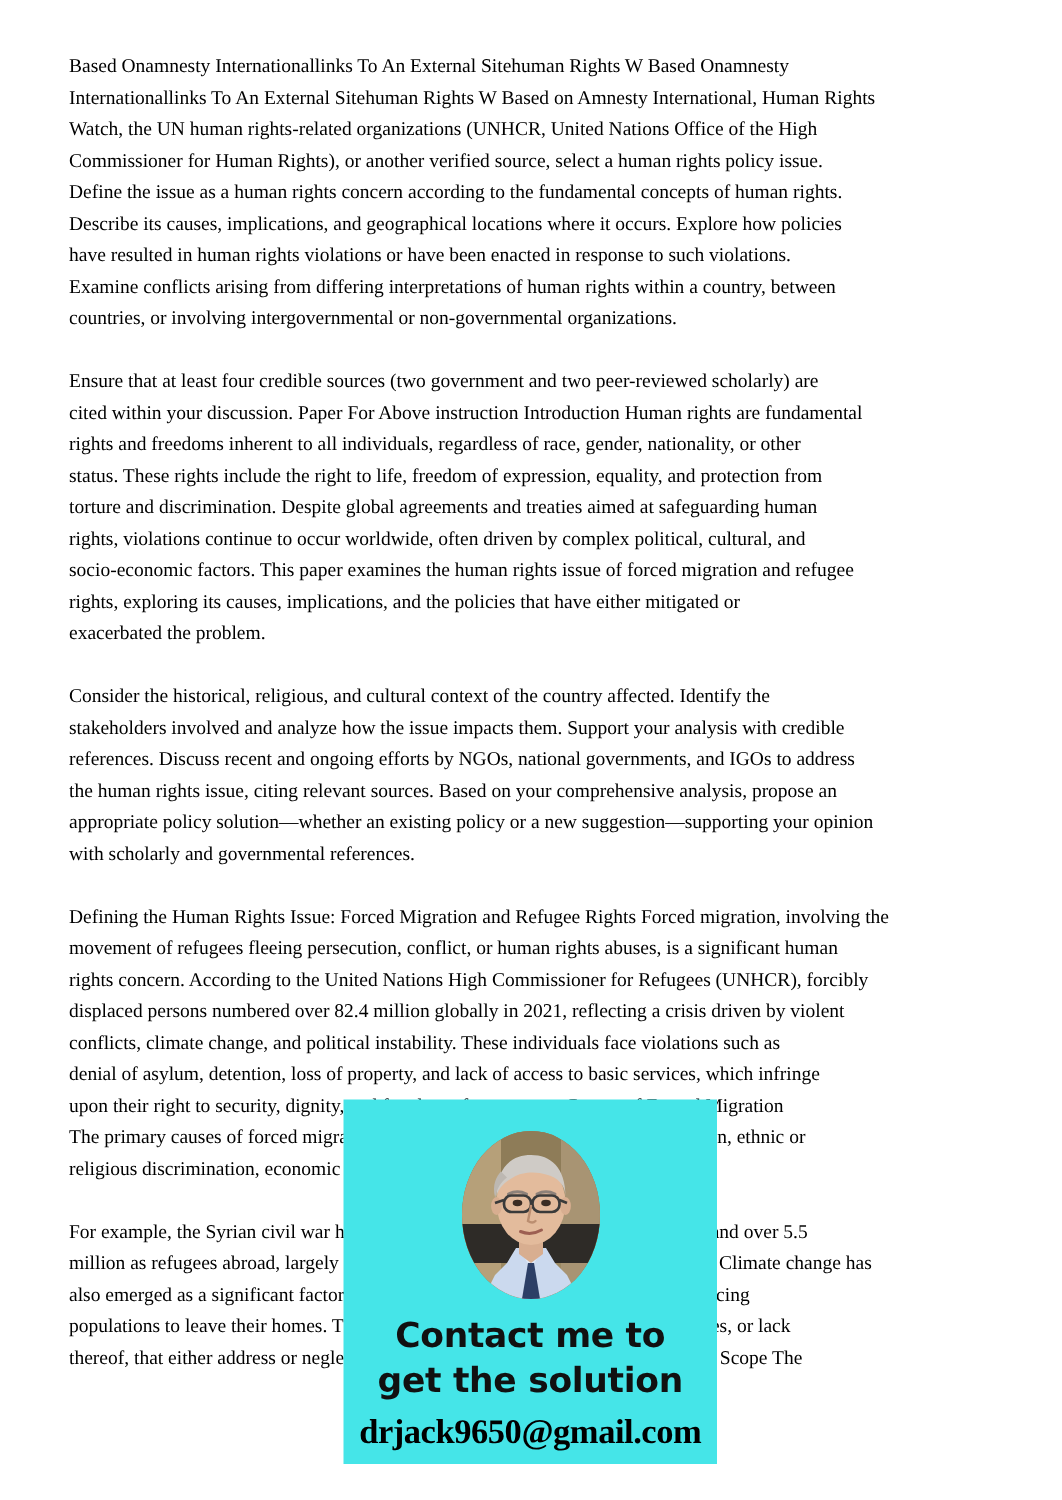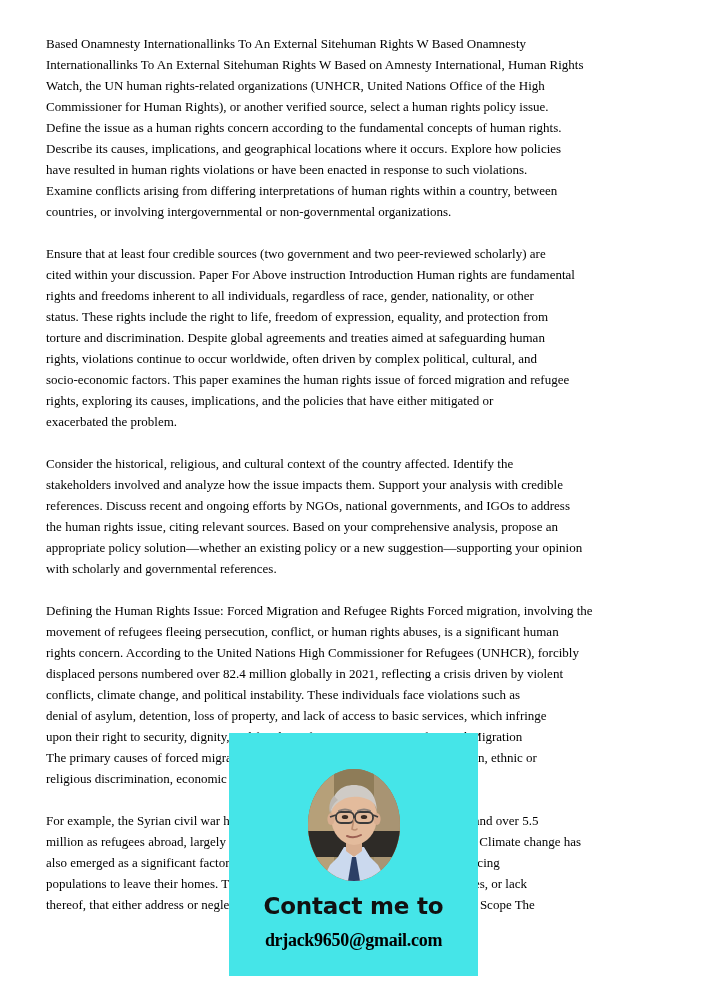--- a/index.html
+++ b/index.html
@@ -72,21 +72,21 @@
     font-weight: bold;
     font-size: 23px;
     line-height: 30px;
     color: #111111;
     letter-spacing: -0.2px;
   }
   #contact-email {
     margin-top: 6px;
     font-family: "Liberation Serif", "DejaVu Serif", serif;
     font-weight: bold;
-    font-size: 18px;
+    font-size: 23px;
     line-height: 26px;
     color: #000000;
     text-align: center;
     letter-spacing: -0.3px;
   }
 </style>
 </head>
 <body>
 
 <div id="page">
@@ -174,18 +174,19 @@
         </g>
 
         <path d="M46 50 L44 60 q3 2 5 0" stroke="#bb8e70" stroke-width="1.6" fill="none" stroke-linecap="round"></path>
 
         <path d="M39 67 q7 3 14 -1" stroke="#9c5f52" stroke-width="2" fill="none" stroke-linecap="round"></path>
       </svg>
     </div>
 
     <div id="contact-lines">
       <div class="contact-line">Contact me to</div>
+      <div class="contact-line">get the solution</div>
     </div>
 
     <div id="contact-email">drjack9650@gmail.com</div>
   </div>
 
 </div>
 
 </body></html>

